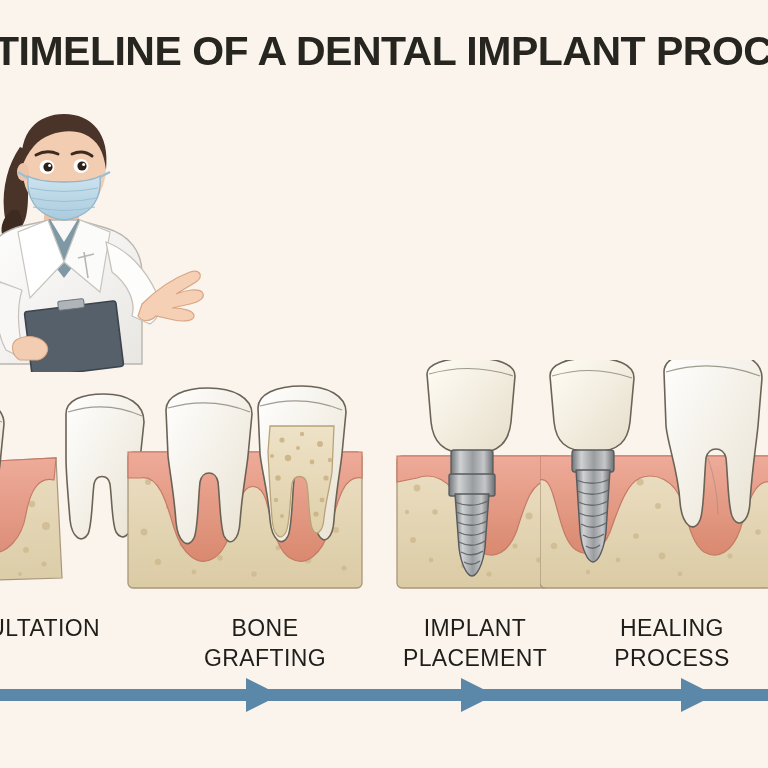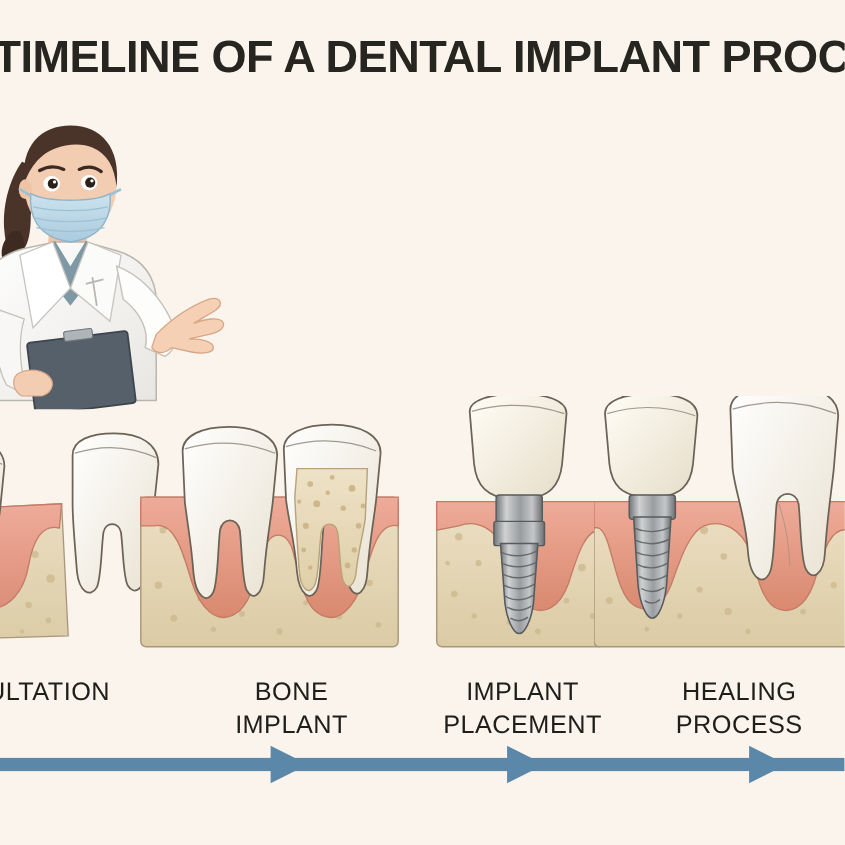--- a/index.html
+++ b/index.html
@@ -386,21 +386,21 @@
       </g>
 
       <path d="M124 12 C124 -2 144 -10 172 -10 C202 -10 222 0 222 18 L218 66 C216 86 212 110 210 142 C209 162 198 170 192 156 C188 146 188 118 186 98 C184 86 168 86 166 98 C164 118 164 152 160 160 C154 174 142 166 140 142 C138 110 128 86 126 66 Z" fill="url(#toothG4)" stroke="#6b6356" stroke-width="1.6"></path>
       <path d="M126 12 q46 -14 94 4" stroke="#7b7365" stroke-width="1.1" fill="none" opacity="0.7"></path>
       <path d="M168 98 q9 26 10 56" stroke="#8e8779" stroke-width="1" fill="none" opacity="0.5"></path>
     </svg>
   </div>
 
   <div class="stage-label" id="label-0">ULTATION</div>
   <div class="stage-label" id="label-1">BONE
-IMPLANT</div>
+GRAFTING</div>
   <div class="stage-label" id="label-2">IMPLANT
 PLACEMENT</div>
   <div class="stage-label" id="label-3">HEALING
 PROCESS</div>
 
   <div id="timeline">
     <svg width="768" height="46" viewBox="0 0 768 46">
       <rect x="0" y="17" width="768" height="12" fill="#5b87a8"></rect>
       <polygon points="246,6 280,23 246,40" fill="#5b87a8"></polygon>
       <polygon points="461,6 495,23 461,40" fill="#5b87a8"></polygon>

